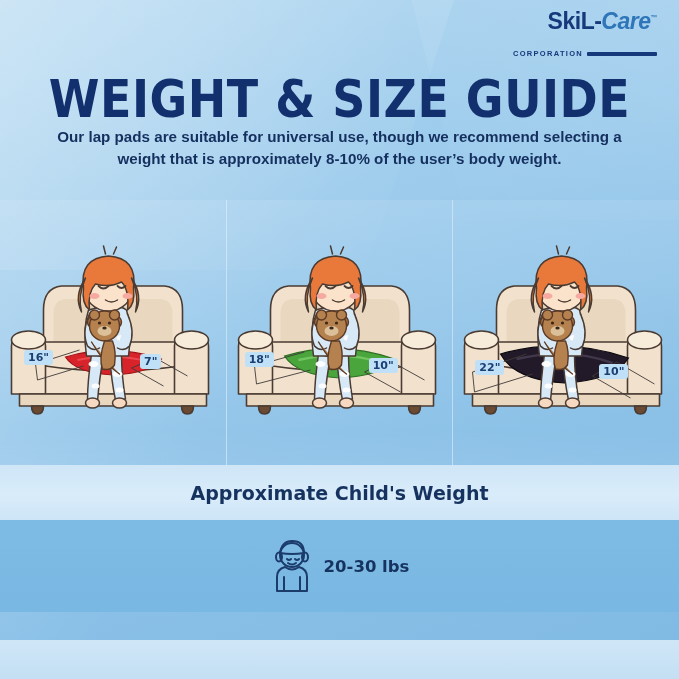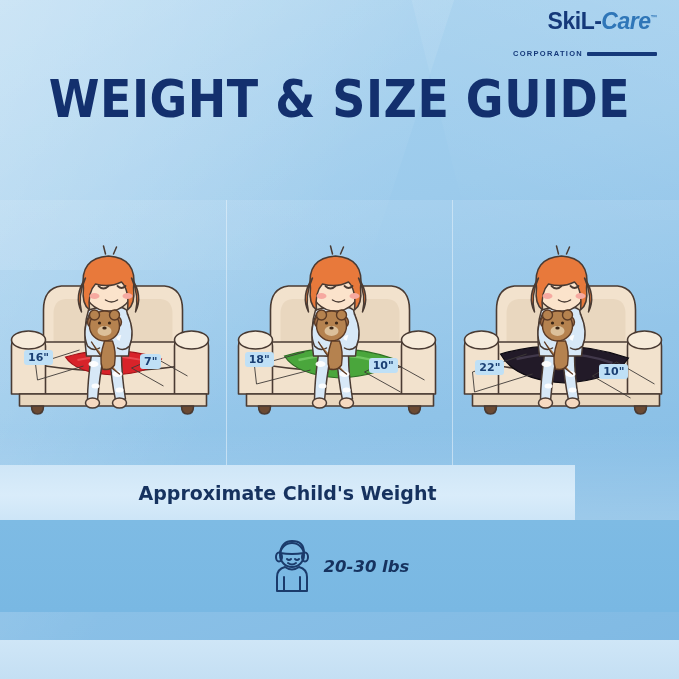--- a/index.html
+++ b/index.html
@@ -48,30 +48,30 @@
   .panel + .panel{border-left:1px solid rgba(255,255,255,0.45);}
   .panel-tint{position:absolute;inset:0;background:linear-gradient(180deg,rgba(255,255,255,.10),rgba(255,255,255,0));}
   .scene{position:absolute;left:50%;top:14px;transform:translateX(-50%);}
 
   
   .dim{position:absolute;background:#bfe0f6;border-radius:3px;
     padding:1px 4px;font-size:11px;font-weight:bold;color:#1a3f73;
     font-family:"DejaVu Sans", sans-serif;}
 
   
-  .band-head{position:absolute;left:0;top:465px;width:575px;height:55px;
+  .band-head{position:absolute;left:0;top:465px;width:679px;height:55px;
     background:linear-gradient(180deg,#cfe6f7 0%, #d9ecfa 55%, #cde5f7 100%);
     display:flex;align-items:center;justify-content:center;}
   .band-head-txt{font-size:19px;font-weight:bold;color:#16325f;
     font-family:"DejaVu Sans", sans-serif;}
 
   
   .band-weights{position:absolute;left:0;top:520px;width:679px;height:92px;
     background:linear-gradient(180deg,#7ebbe4 0%,#79b8e3 100%);
-    display:flex;align-items:center;font-style:italic;}
+    display:flex;align-items:center;}
   .band-weights .wsplit{flex:1;display:flex;align-items:center;justify-content:center;gap:10px;}
   .wlabel{font-size:16.5px;font-weight:bold;color:#16325f;
     font-family:"DejaVu Sans", sans-serif;white-space:nowrap;}
   .band-foot{position:absolute;left:0;top:640px;width:679px;height:39px;
     background:linear-gradient(180deg,#cfe6f7,#c4dff3);}
 </style>
 </head>
 <body>
 
 <div class="canvas">
@@ -82,20 +82,21 @@
 
   <div class="logo">
     <div class="logo-mark"><span>SkiL-</span><span class="light">Care</span><span class="logo-tm">™</span></div>
     <div class="logo-sub">
       <span class="logo-sub-txt">CORPORATION</span>
       <span class="logo-rule"></span>
     </div>
   </div>
 
   <div class="title">WEIGHT &amp; SIZE GUIDE</div>
+  <div class="subtitle">Our lap pads are suitable for universal use, though we recommend selecting a weight that is approximately 8-10% of the user’s body weight.</div>
 
   <div class="panels">
 
     <div class="panel">
       <div class="panel-tint"></div>
       <div class="scene">
         <svg width="215" height="215" viewBox="0 0 215 215">
           <g stroke="#4a3b33" stroke-width="1.6" stroke-linejoin="round" stroke-linecap="round">
 
             <path d="M38 96 q0-22 18-24 h103 q18 2 18 24 v36 h-139z" fill="#f2e2cd"></path>

